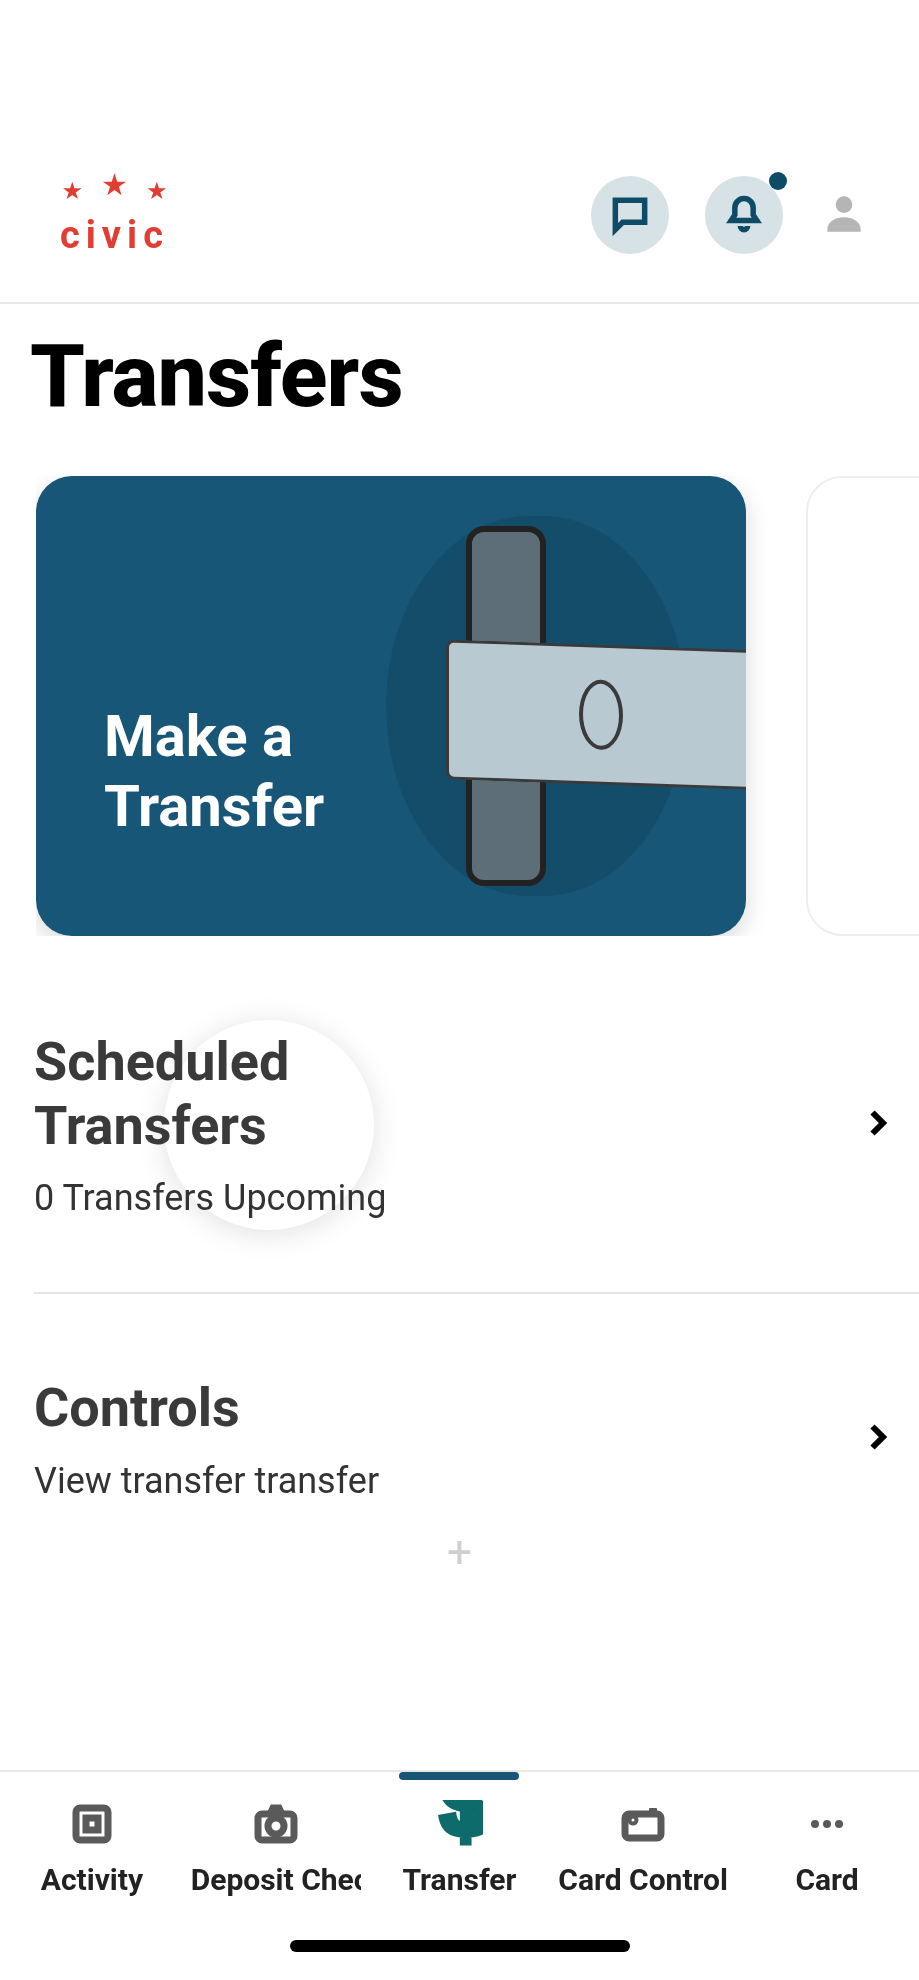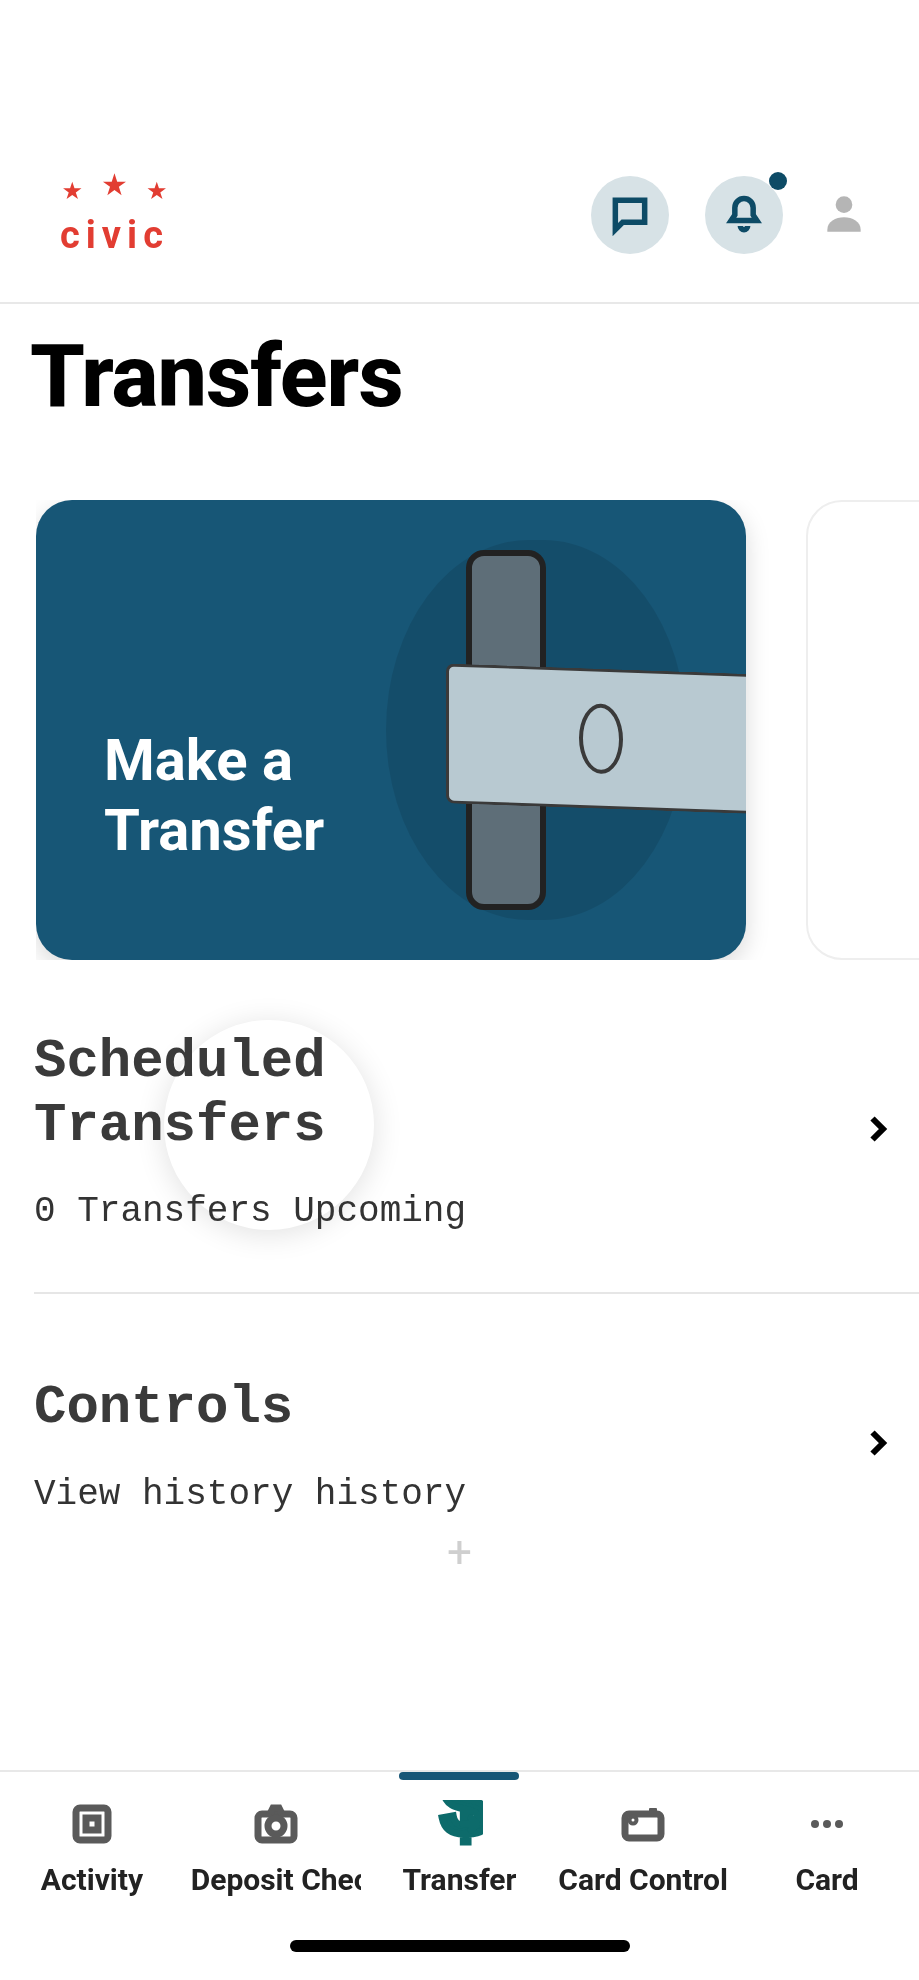--- a/index.html
+++ b/index.html
@@ -18,38 +18,38 @@
   .icon-btn svg { width: 44px; height: 44px; stroke: #0d4b66; fill: none; stroke-width: 3; }
   .notif-dot { position: absolute; top: -4px; right: -4px; width: 18px; height: 18px; border-radius: 50%; background: #0d4b66; }
   .profile-icon svg { width: 50px; height: 50px; fill: #b5b5b5; }
 
   .divider-top { position: absolute; top: 302px; left: 0; right: 0; height: 2px; background: #e8e8e8; }
 
   
   .page-title { position: absolute; top: 324px; left: 30px; font-size: 88px; font-weight: 800; letter-spacing: -1px; }
 
   
-  .cards { position: absolute; top: 476px; left: 36px; right: 0; height: 460px; display: flex; gap: 60px; overflow: hidden; margin-top: 24px; }
+  .cards { position: absolute; top: 476px; left: 36px; right: 0; height: 460px; display: flex; gap: 60px; overflow: hidden; }
   .card { flex: 0 0 710px; border-radius: 36px; position: relative; overflow: hidden; }
   .card.primary { background: #175676; box-shadow: 0 8px 24px rgba(0,0,0,0.15); }
   .card.primary .card-label { position: absolute; left: 68px; bottom: 94px; color: #fff; font-size: 58px; font-weight: 700; line-height: 1.22; }
   .card.secondary { background: #fff; border: 2px solid #eee; display:flex; flex-direction:column; align-items:center; justify-content:center; gap:40px; }
 
   
   .illus { position: absolute; right: -40px; top: 40px; width: 480px; height: 380px; }
   .phone-shadow { position: absolute; left: 80px; top: 0; width: 300px; height: 380px; border-radius: 150px 150px 150px 150px / 200px 200px 200px 200px; background: rgba(0,0,0,0.1); }
   .phone-body { position: absolute; left: 160px; top: 10px; width: 80px; height: 360px; border-radius: 18px; background: #5e6e78; border: 6px solid #222; }
   .bill { position: absolute; left: 140px; top: 130px; width: 380px; height: 140px; background: #b8c9d1; border: 3px solid #3a3a3a; border-right: none; border-radius: 8px 0 0 8px; transform: skewY(2deg); display:flex; align-items:center; justify-content:flex-start; }
   .bill .oval { width: 44px; height: 70px; border: 4px solid #3a3a3a; border-radius: 50%; margin-left: 130px; }
 
   
   .section { position: absolute; left: 34px; right: 24px; padding: 0; }
-  .section-row { display: flex; align-items: center; justify-content: space-between; font-family: Liberation Mono, monospace; }
+  .section-row { display: flex; align-items: center; justify-content: space-between; }
   .section-title { font-size: 54px; font-weight: 700; color: #3a3a3a; line-height: 1.18; }
-  .section-sub { font-size: 36px; color: #333; margin-top: 34px; }
+  .section-sub { font-size: 36px; color: #333; margin-top: 20px; }
   .chevron svg { width: 36px; height: 36px; stroke: #000; fill: none; stroke-width: 4; }
 
   .section-scheduled { top: 1030px; }
   .section-scheduled .ghost-circle { position: absolute; left: 130px; top: -10px; width: 210px; height: 210px; border-radius: 50%; background: #fff; box-shadow: 0 4px 30px rgba(0,0,0,0.12); z-index: 0; }
   .section-scheduled .over { position: relative; z-index: 1; }
 
   .hr { position: absolute; left: 34px; right: 0; height: 2px; background: #e6e6e6; }
   .hr1 { top: 1292px; }
 
   .section-activity { top: 1376px; }
@@ -144,21 +144,21 @@
       </div>
     </div>
   </div>
 
   <div class="hr hr1"></div>
 
   <div class="section section-activity">
     <div class="section-row">
       <div>
         <div class="section-title">Controls</div>
-        <div class="section-sub">View history history</div>
+        <div class="section-sub">View transfer transfer</div>
       </div>
       <div class="chevron">
         <svg viewBox="0 0 24 24">
             <path d="M9 5l7 7-7 7"></path>
           </svg>
       </div>
     </div>
   </div>
 
   <div class="ghost-link">

